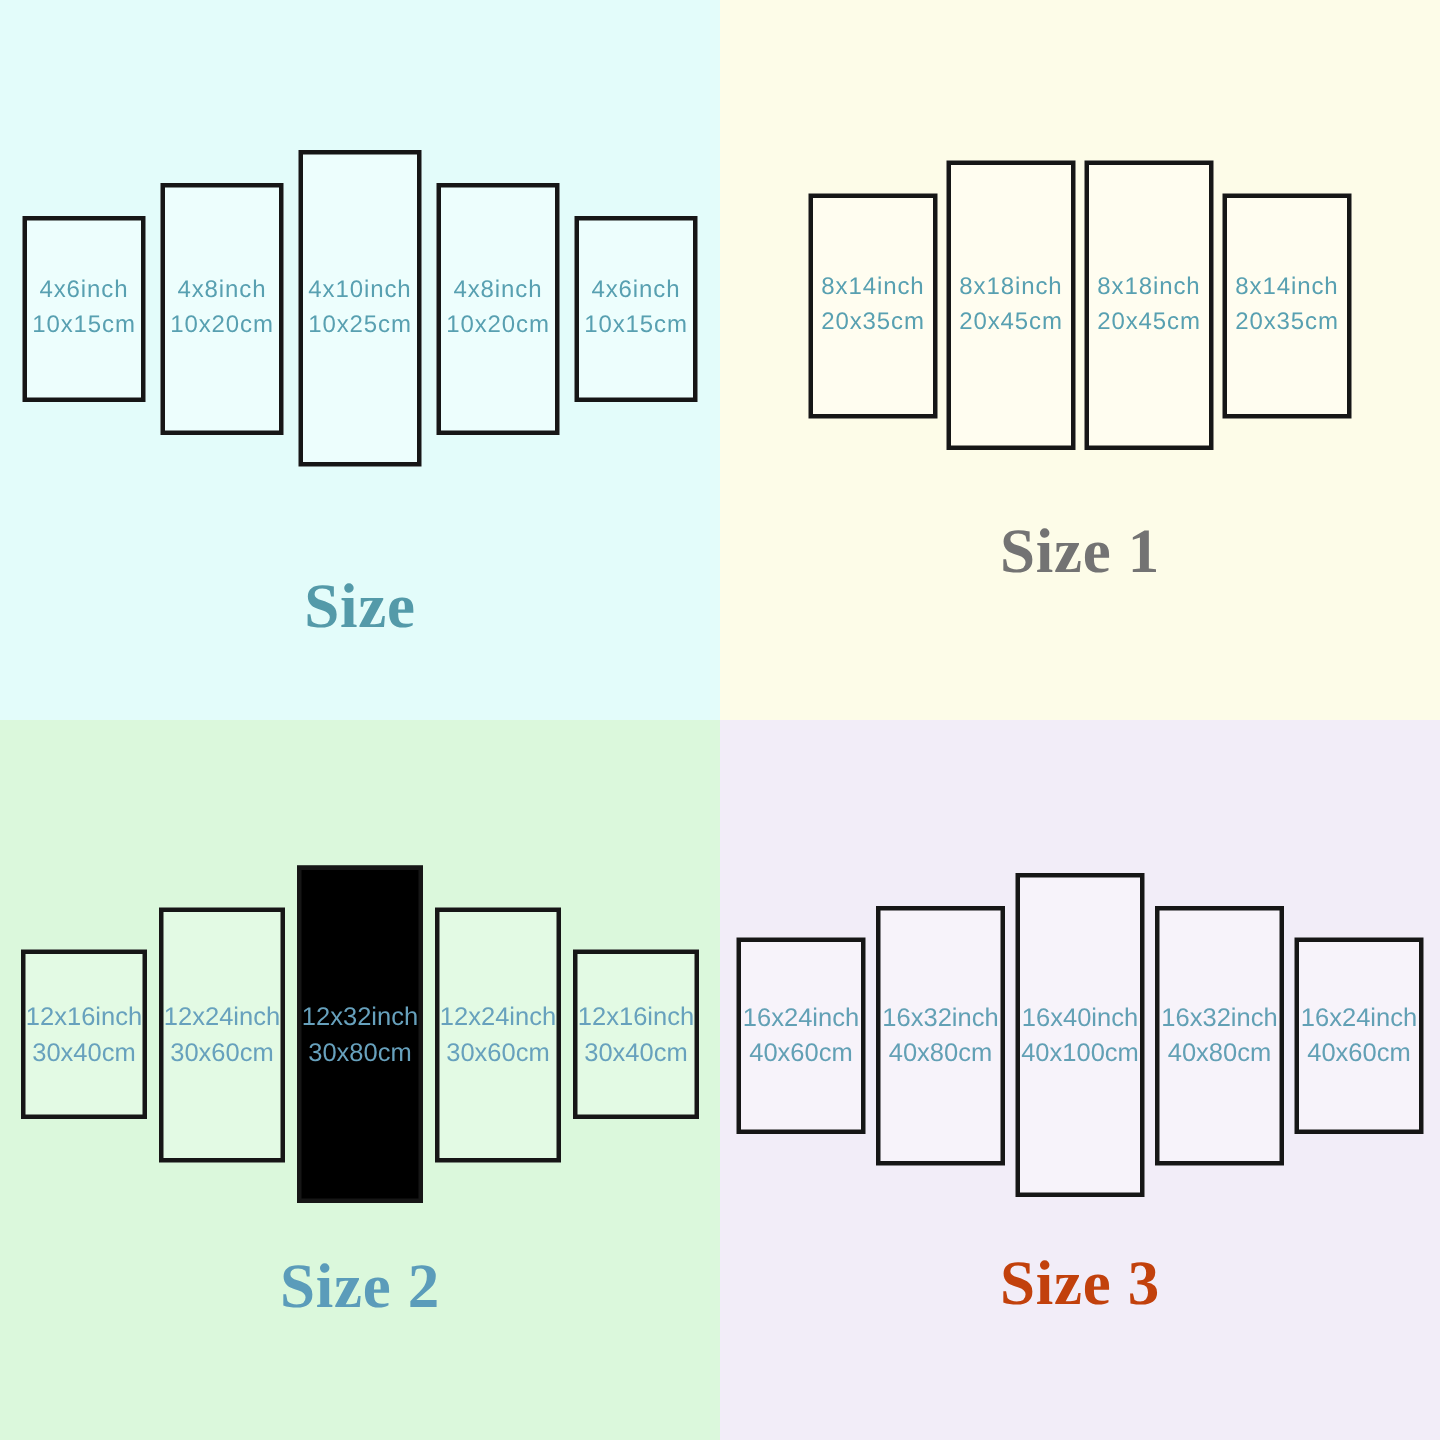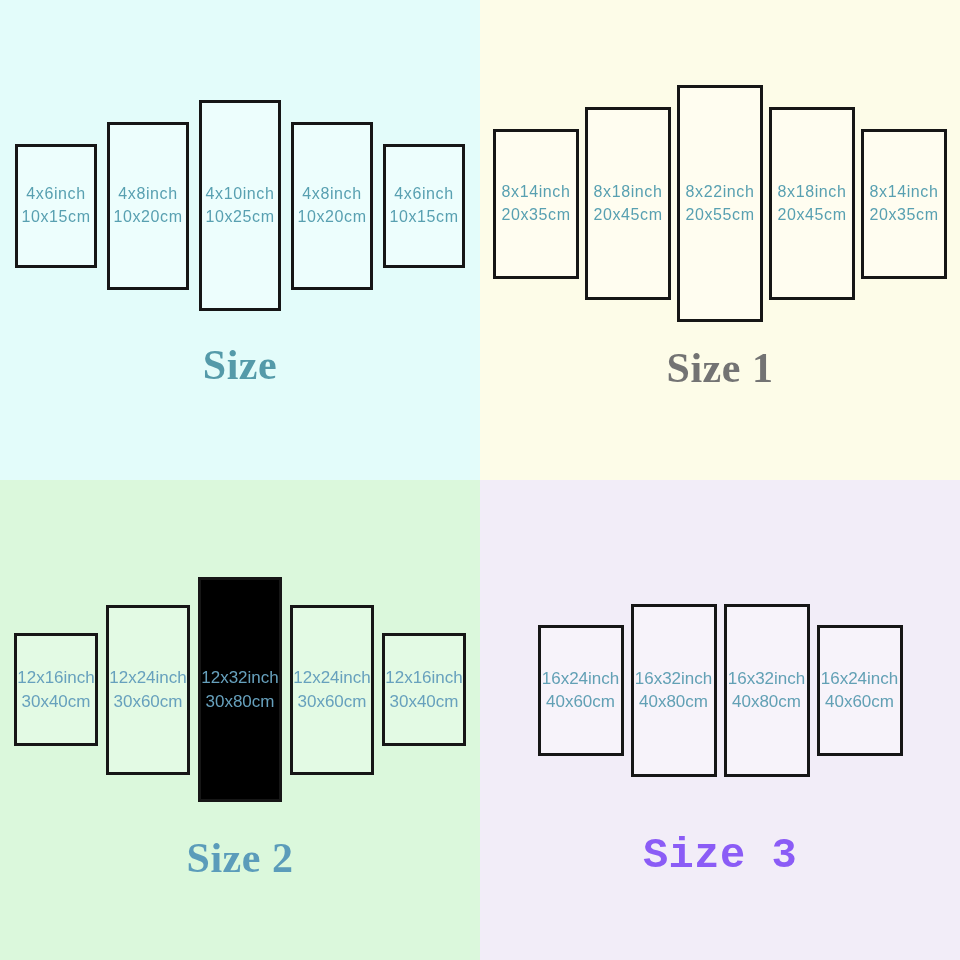--- a/index.html
+++ b/index.html
@@ -57,21 +57,21 @@
   .q0{--w:82px;--g:10px;--h1:124px;--h2:168px;--h3:211px;--pad:100px;--tm:30px;--fs:16px;--ls:0.6px;}
   .q1{--w:86px;--g:6px; --h1:150px;--h2:193px;--h3:237px;--pad:85px; --tm:22px;--fs:16px;--ls:0.6px;}
   .q2{--w:84px;--g:8px; --h1:113px;--h2:170px;--h3:225px;--pad:97px; --tm:32px;--fs:17px;--ls:0px;}
   .q3{--w:86px;--g:7px; --h1:131px;--h2:173px;--h3:216px;--pad:102px;--tm:34px;--fs:17px;--ls:0px;}
 </style>
 </head>
 <body>
 
 <div class="grid">
 
-  <section class="quadrant q0" style="background: rgb(227, 252, 250); color: rgb(88, 160, 177);">
+  <section class="quadrant q0" style="background: rgb(227, 252, 250); color: rgb(88, 160, 177); gap: 40px;">
     <div class="panel-row">
       <div class="panel outer" style="background: rgb(237, 254, 253);">
         <span class="panel-line">4x6inch</span>
         <span class="panel-line">10x15cm</span>
       </div>
       <div class="panel mid" style="background: rgb(237, 254, 253);">
         <span class="panel-line">4x8inch</span>
         <span class="panel-line">10x20cm</span>
       </div>
       <div class="panel center" style="background: rgb(237, 254, 253);">
@@ -92,24 +92,20 @@
 
   <section class="quadrant q1" style="background: rgb(253, 252, 232); color: rgb(88, 160, 177);">
     <div class="panel-row">
       <div class="panel outer" style="background: rgb(255, 253, 240);">
         <span class="panel-line">8x14inch</span>
         <span class="panel-line">20x35cm</span>
       </div>
       <div class="panel mid" style="background: rgb(255, 253, 240);">
         <span class="panel-line">8x18inch</span>
         <span class="panel-line">20x45cm</span>
-      </div>
-      <div class="panel center" style="background: rgb(255, 253, 240);">
-        <span class="panel-line">8x22inch</span>
-        <span class="panel-line">20x55cm</span>
       </div>
       <div class="panel mid" style="background: rgb(255, 253, 240);">
         <span class="panel-line">8x18inch</span>
         <span class="panel-line">20x45cm</span>
       </div>
       <div class="panel outer" style="background: rgb(255, 253, 240);">
         <span class="panel-line">8x14inch</span>
         <span class="panel-line">20x35cm</span>
       </div>
     </div>
@@ -145,25 +141,29 @@
   <section class="quadrant q3" style="background: rgb(242, 237, 248); color: rgb(98, 160, 181);">
     <div class="panel-row">
       <div class="panel outer" style="background: rgb(247, 243, 250);">
         <span class="panel-line">16x24inch</span>
         <span class="panel-line">40x60cm</span>
       </div>
       <div class="panel mid" style="background: rgb(247, 243, 250);">
         <span class="panel-line">16x32inch</span>
         <span class="panel-line">40x80cm</span>
       </div>
+      <div class="panel center" style="background: rgb(247, 243, 250);">
+        <span class="panel-line">16x40inch</span>
+        <span class="panel-line">40x100cm</span>
+      </div>
       <div class="panel mid" style="background: rgb(247, 243, 250);">
         <span class="panel-line">16x32inch</span>
         <span class="panel-line">40x80cm</span>
       </div>
       <div class="panel outer" style="background: rgb(247, 243, 250);">
         <span class="panel-line">16x24inch</span>
         <span class="panel-line">40x60cm</span>
       </div>
     </div>
-    <h2 class="size-title" style="color: #8b5cf6; font-family: Liberation Mono, monospace;">Size 3</h2>
+    <h2 class="size-title" style="color: #c2410c;">Size 3</h2>
   </section>
 
 </div>
 
 </body></html>

